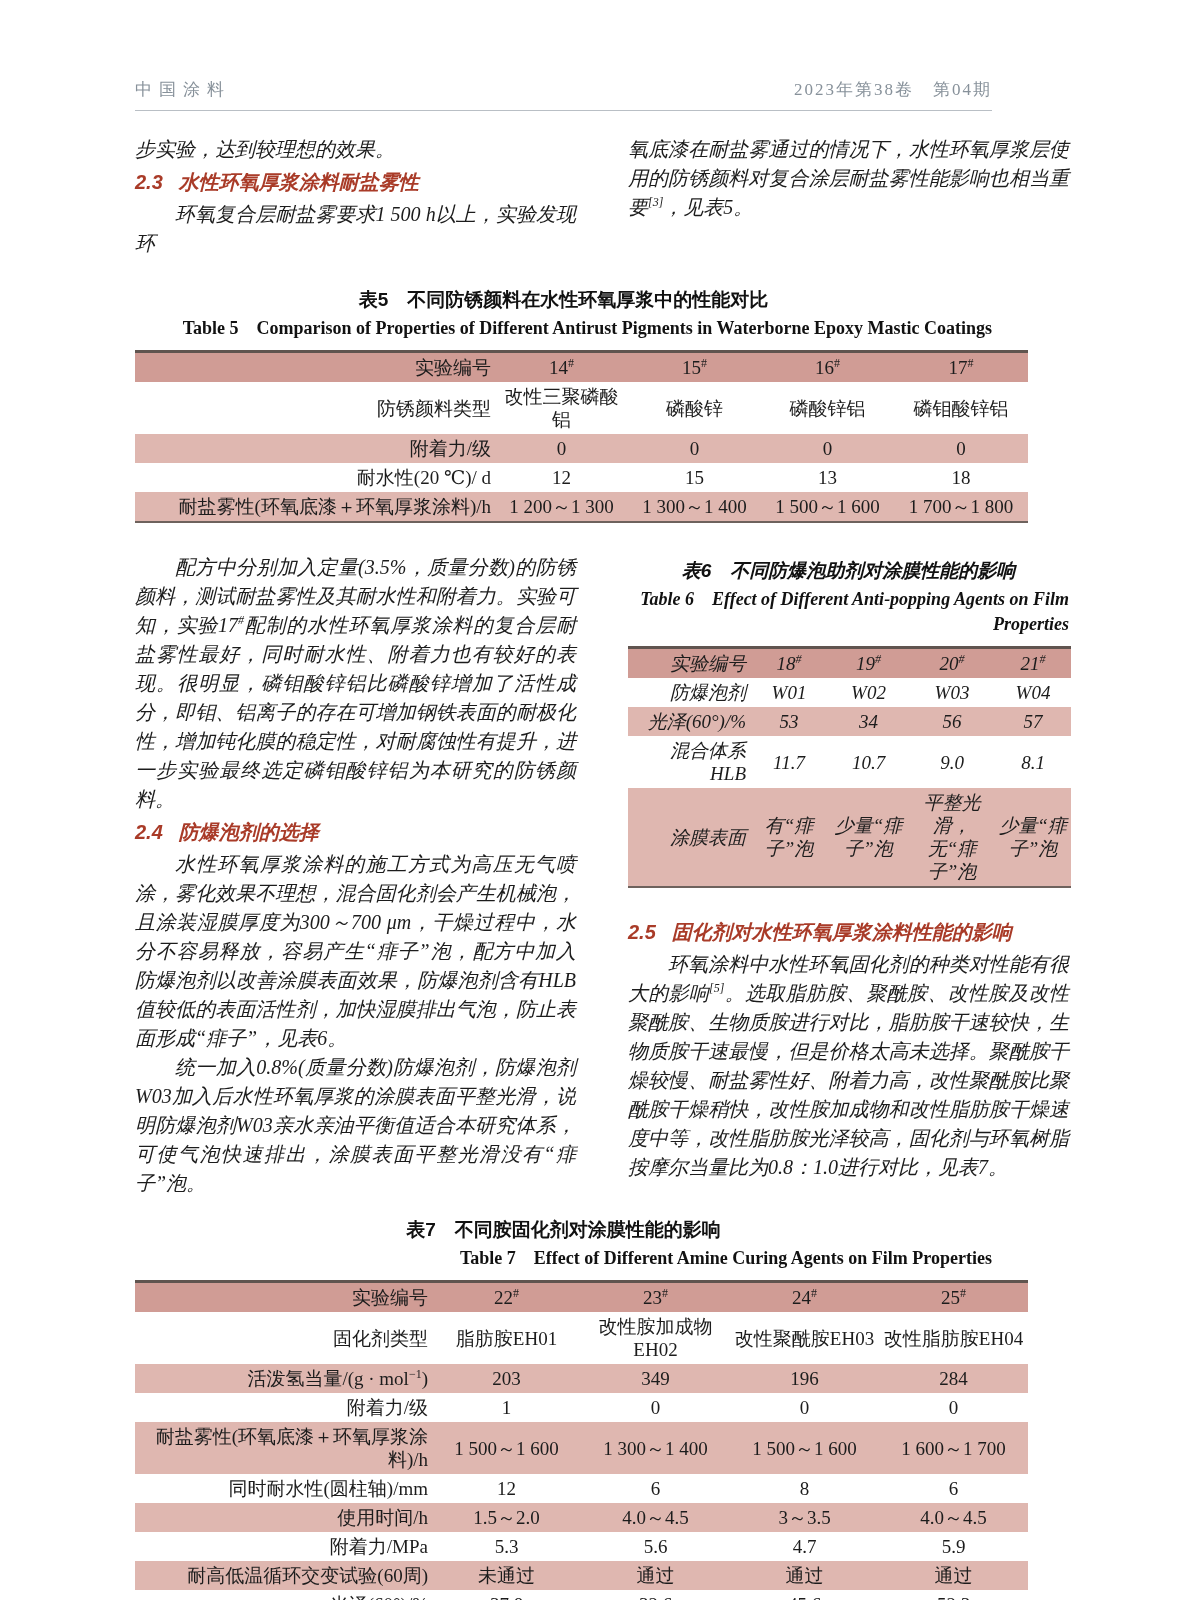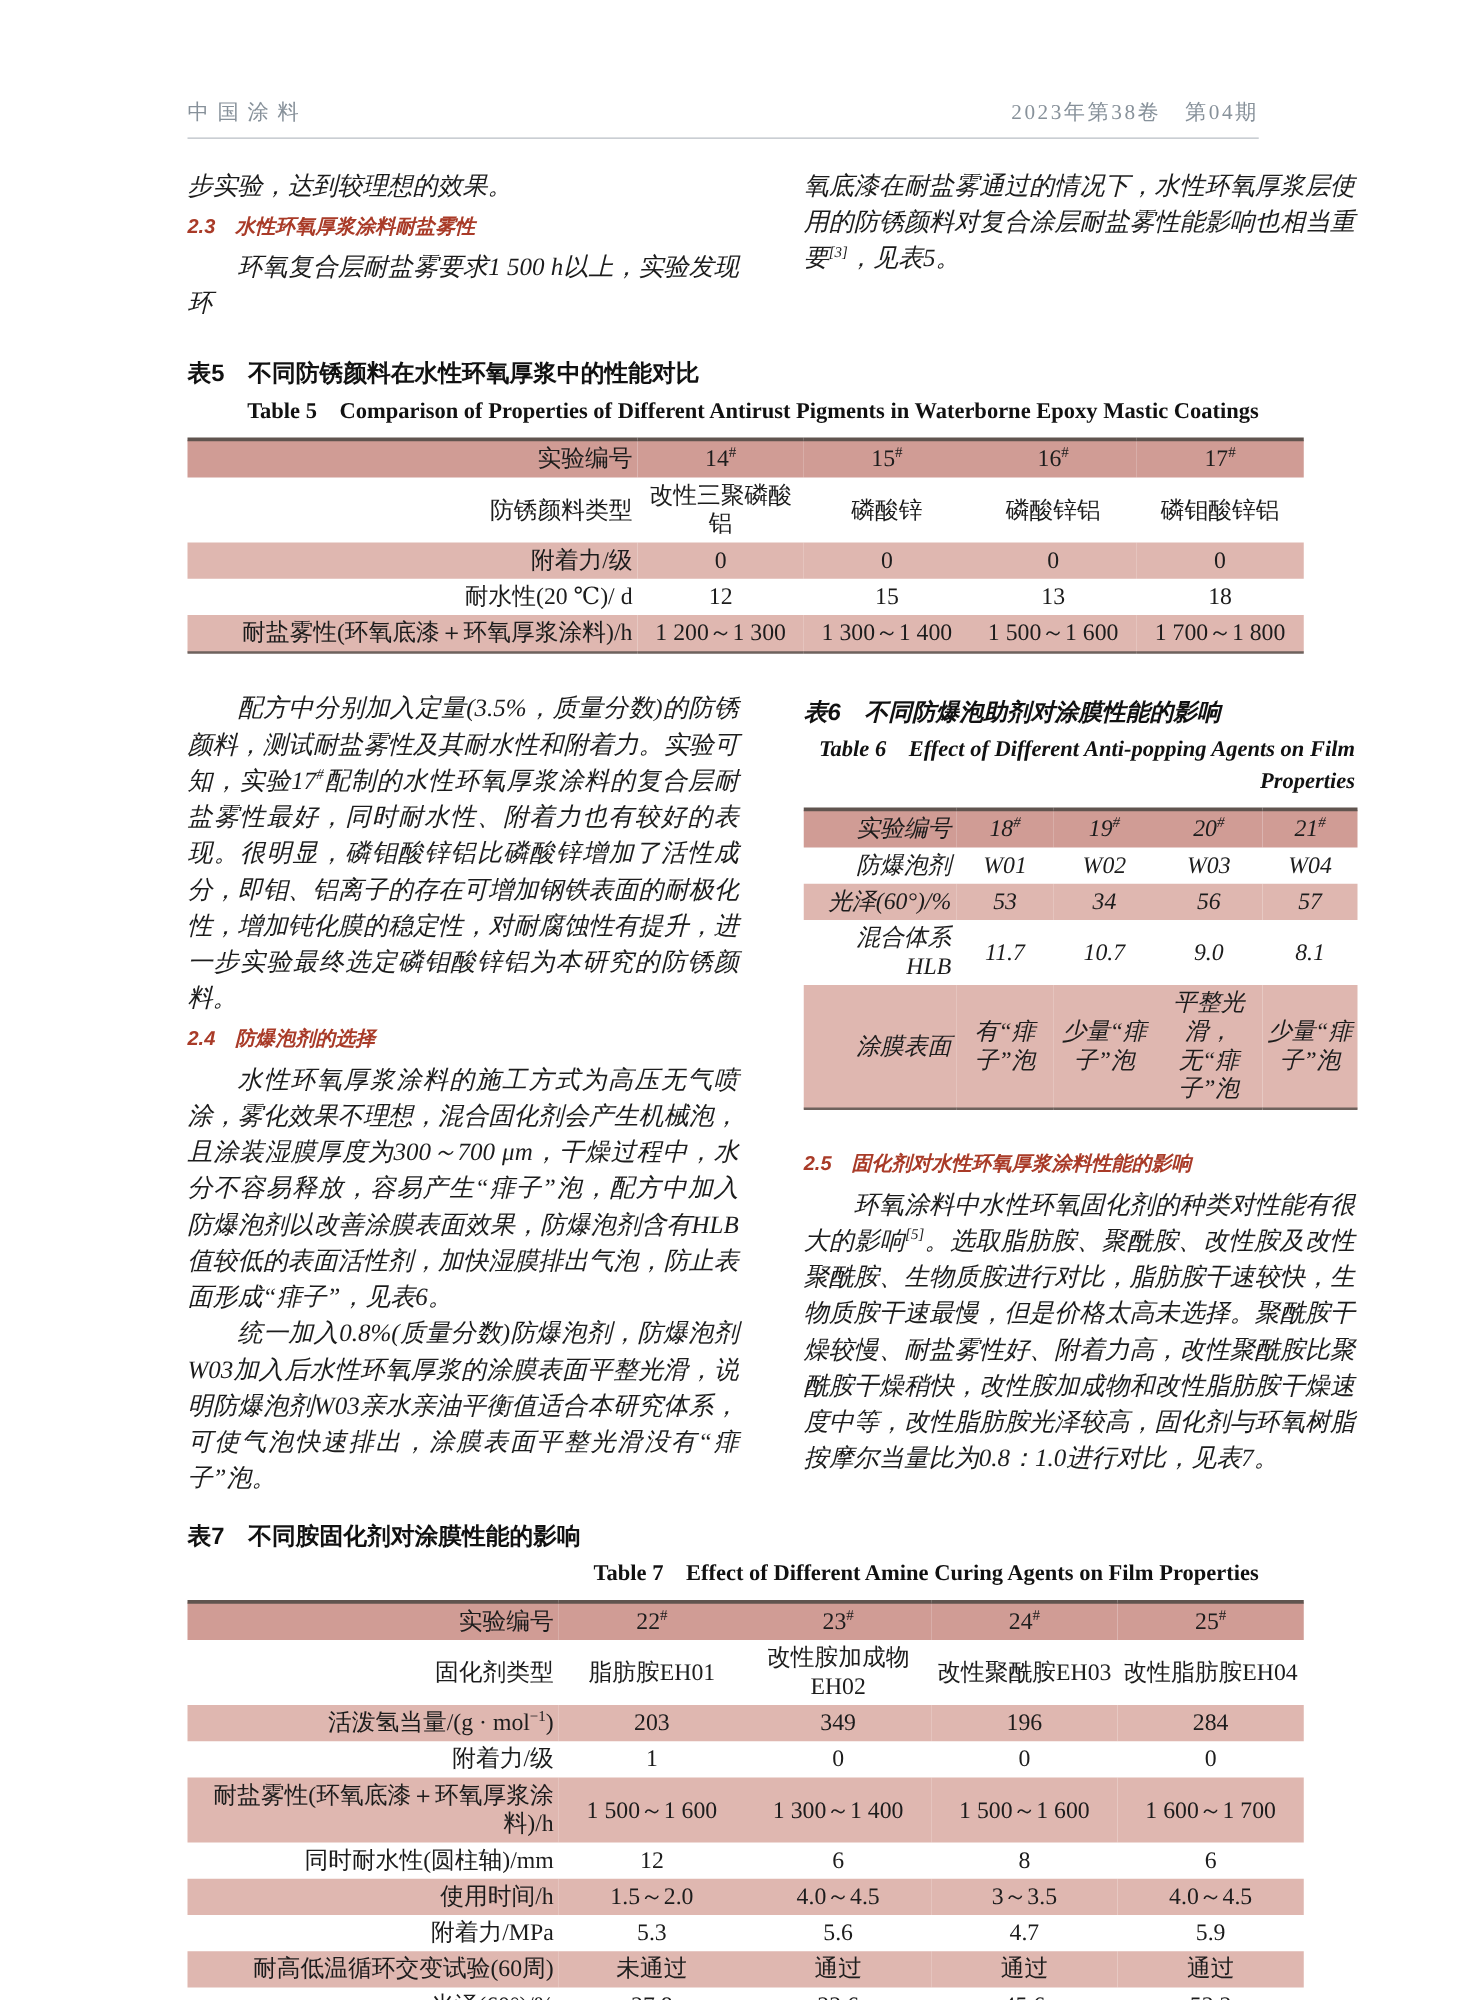--- a/index.html
+++ b/index.html
@@ -1,49 +1,49 @@
 <!DOCTYPE html>
 <html><head>
 <meta charset="utf-8">
 <style>
   * { margin:0; padding:0; box-sizing:border-box; }
   html,body { background:#ffffff; }
   .page {
     width:1126px; height:1600px; background:#ffffff; position:relative;
     padding:78px 134px 0 135px;
     font-family:"Liberation Serif","DejaVu Serif",serif;
-    color:#1c1c1c; overflow:hidden;margin-left:15px;
+    color:#1c1c1c; overflow:hidden;
   }
   
   .page-header {
     display:flex; justify-content:space-between; align-items:flex-end;
     font-size:17px; color:#87919a; padding-bottom:9px;
     border-bottom:1px solid #b9bfc5;
   }
   .journal-name { letter-spacing:7px; }
   .issue-info { letter-spacing:2px; }
   
   .two-col { display:flex; gap:52px; margin-top:24px;font-style:italic; }
   .col { width:441px; flex:0 0 441px; }
   p.body {
     font-size:20px; line-height:29px; text-align:justify;
     text-justify:inter-ideograph; word-break:break-all;
   }
   p.indent { text-indent:2em; }
   sup.ref { font-size:12px; vertical-align:super; line-height:0; }
   .sec-heading {
     font-family:"Liberation Sans","DejaVu Sans",sans-serif;
-    font-weight:bold; color:#a93b28; font-size:16px; line-height:36px;
+    font-weight:bold; color:#a93b28; font-size:20px; line-height:36px;
     text-align:left;
   }
   .sec-heading .h-num { margin-right:16px; }
   
   .tbl-block { margin-top:28px; }
   .tbl-title-cn {
-    font-family:"Liberation Sans","DejaVu Sans",sans-serif;
+    text-align:center; font-family:"Liberation Sans","DejaVu Sans",sans-serif;
     font-weight:bold; font-size:19px; line-height:27px; color:#111;
   }
   .tbl-title-en {
     text-align:right; font-family:"Liberation Serif","DejaVu Serif",serif;
     font-weight:bold; font-size:18px; line-height:25px; color:#111; margin-top:3px;
   }
   table.data-table {
     border-collapse:collapse; margin-top:9px;
     border-top:3px solid #60544f; border-bottom:2.5px solid #6e625d;
   }

